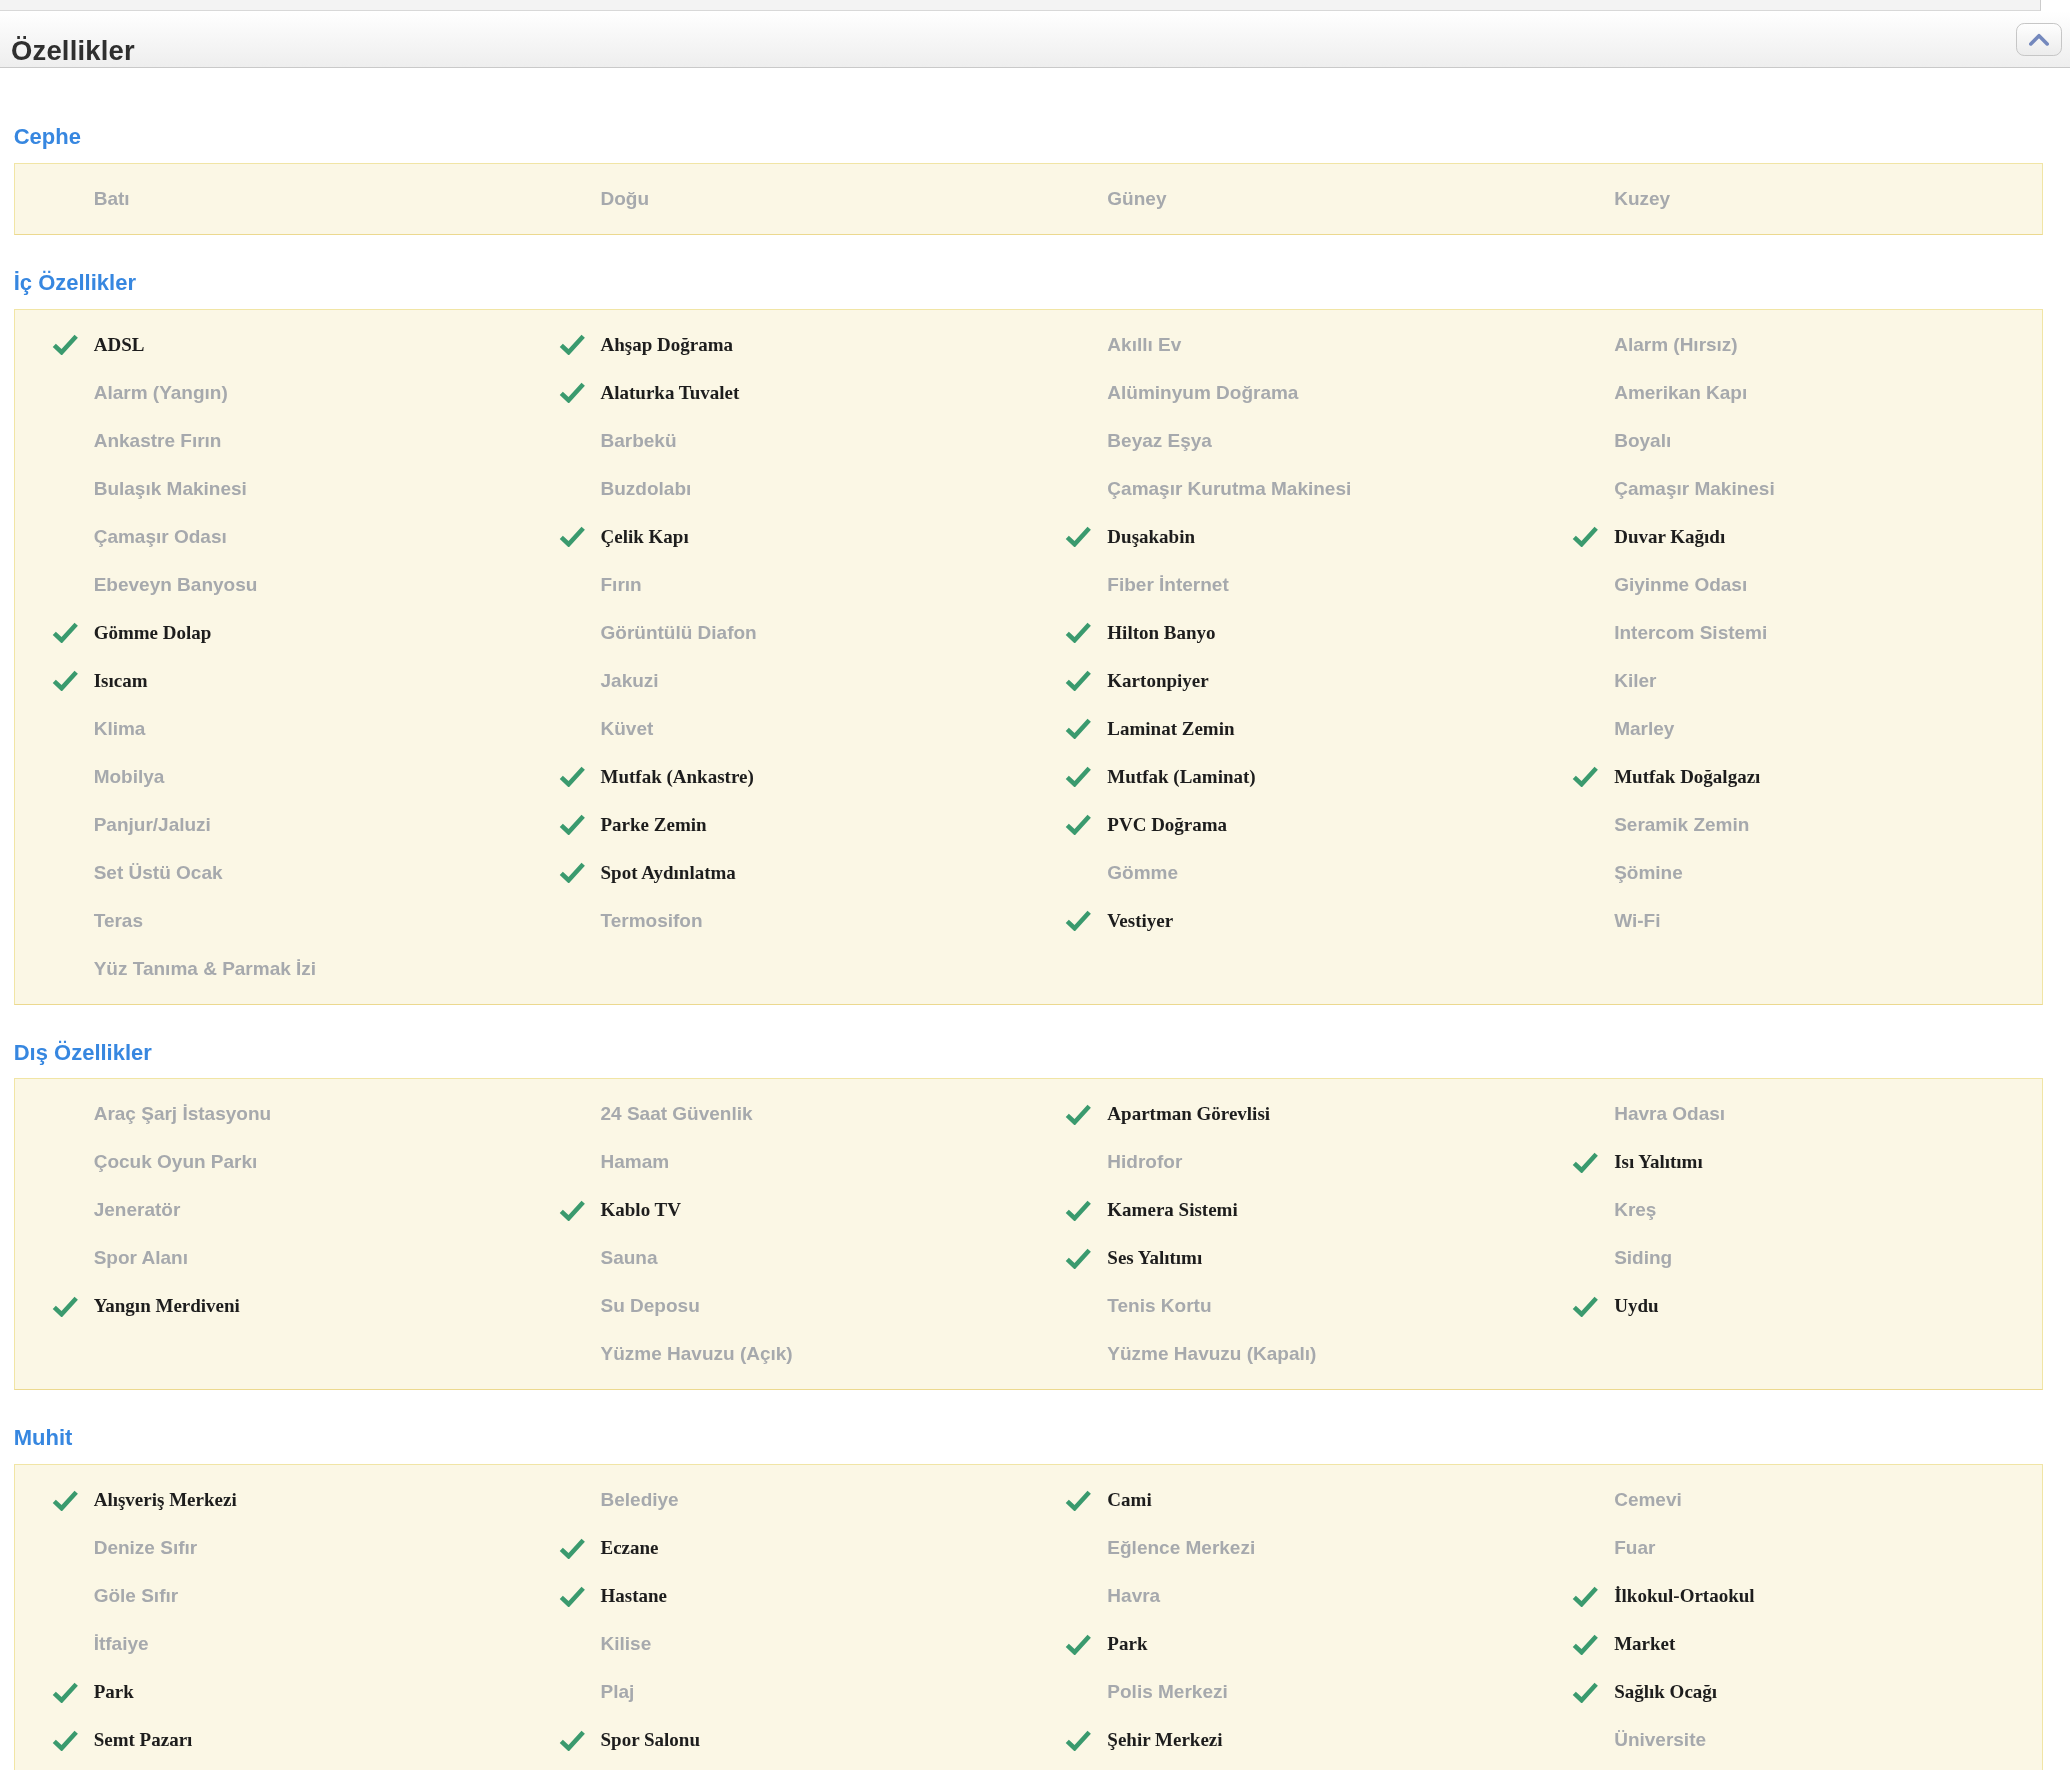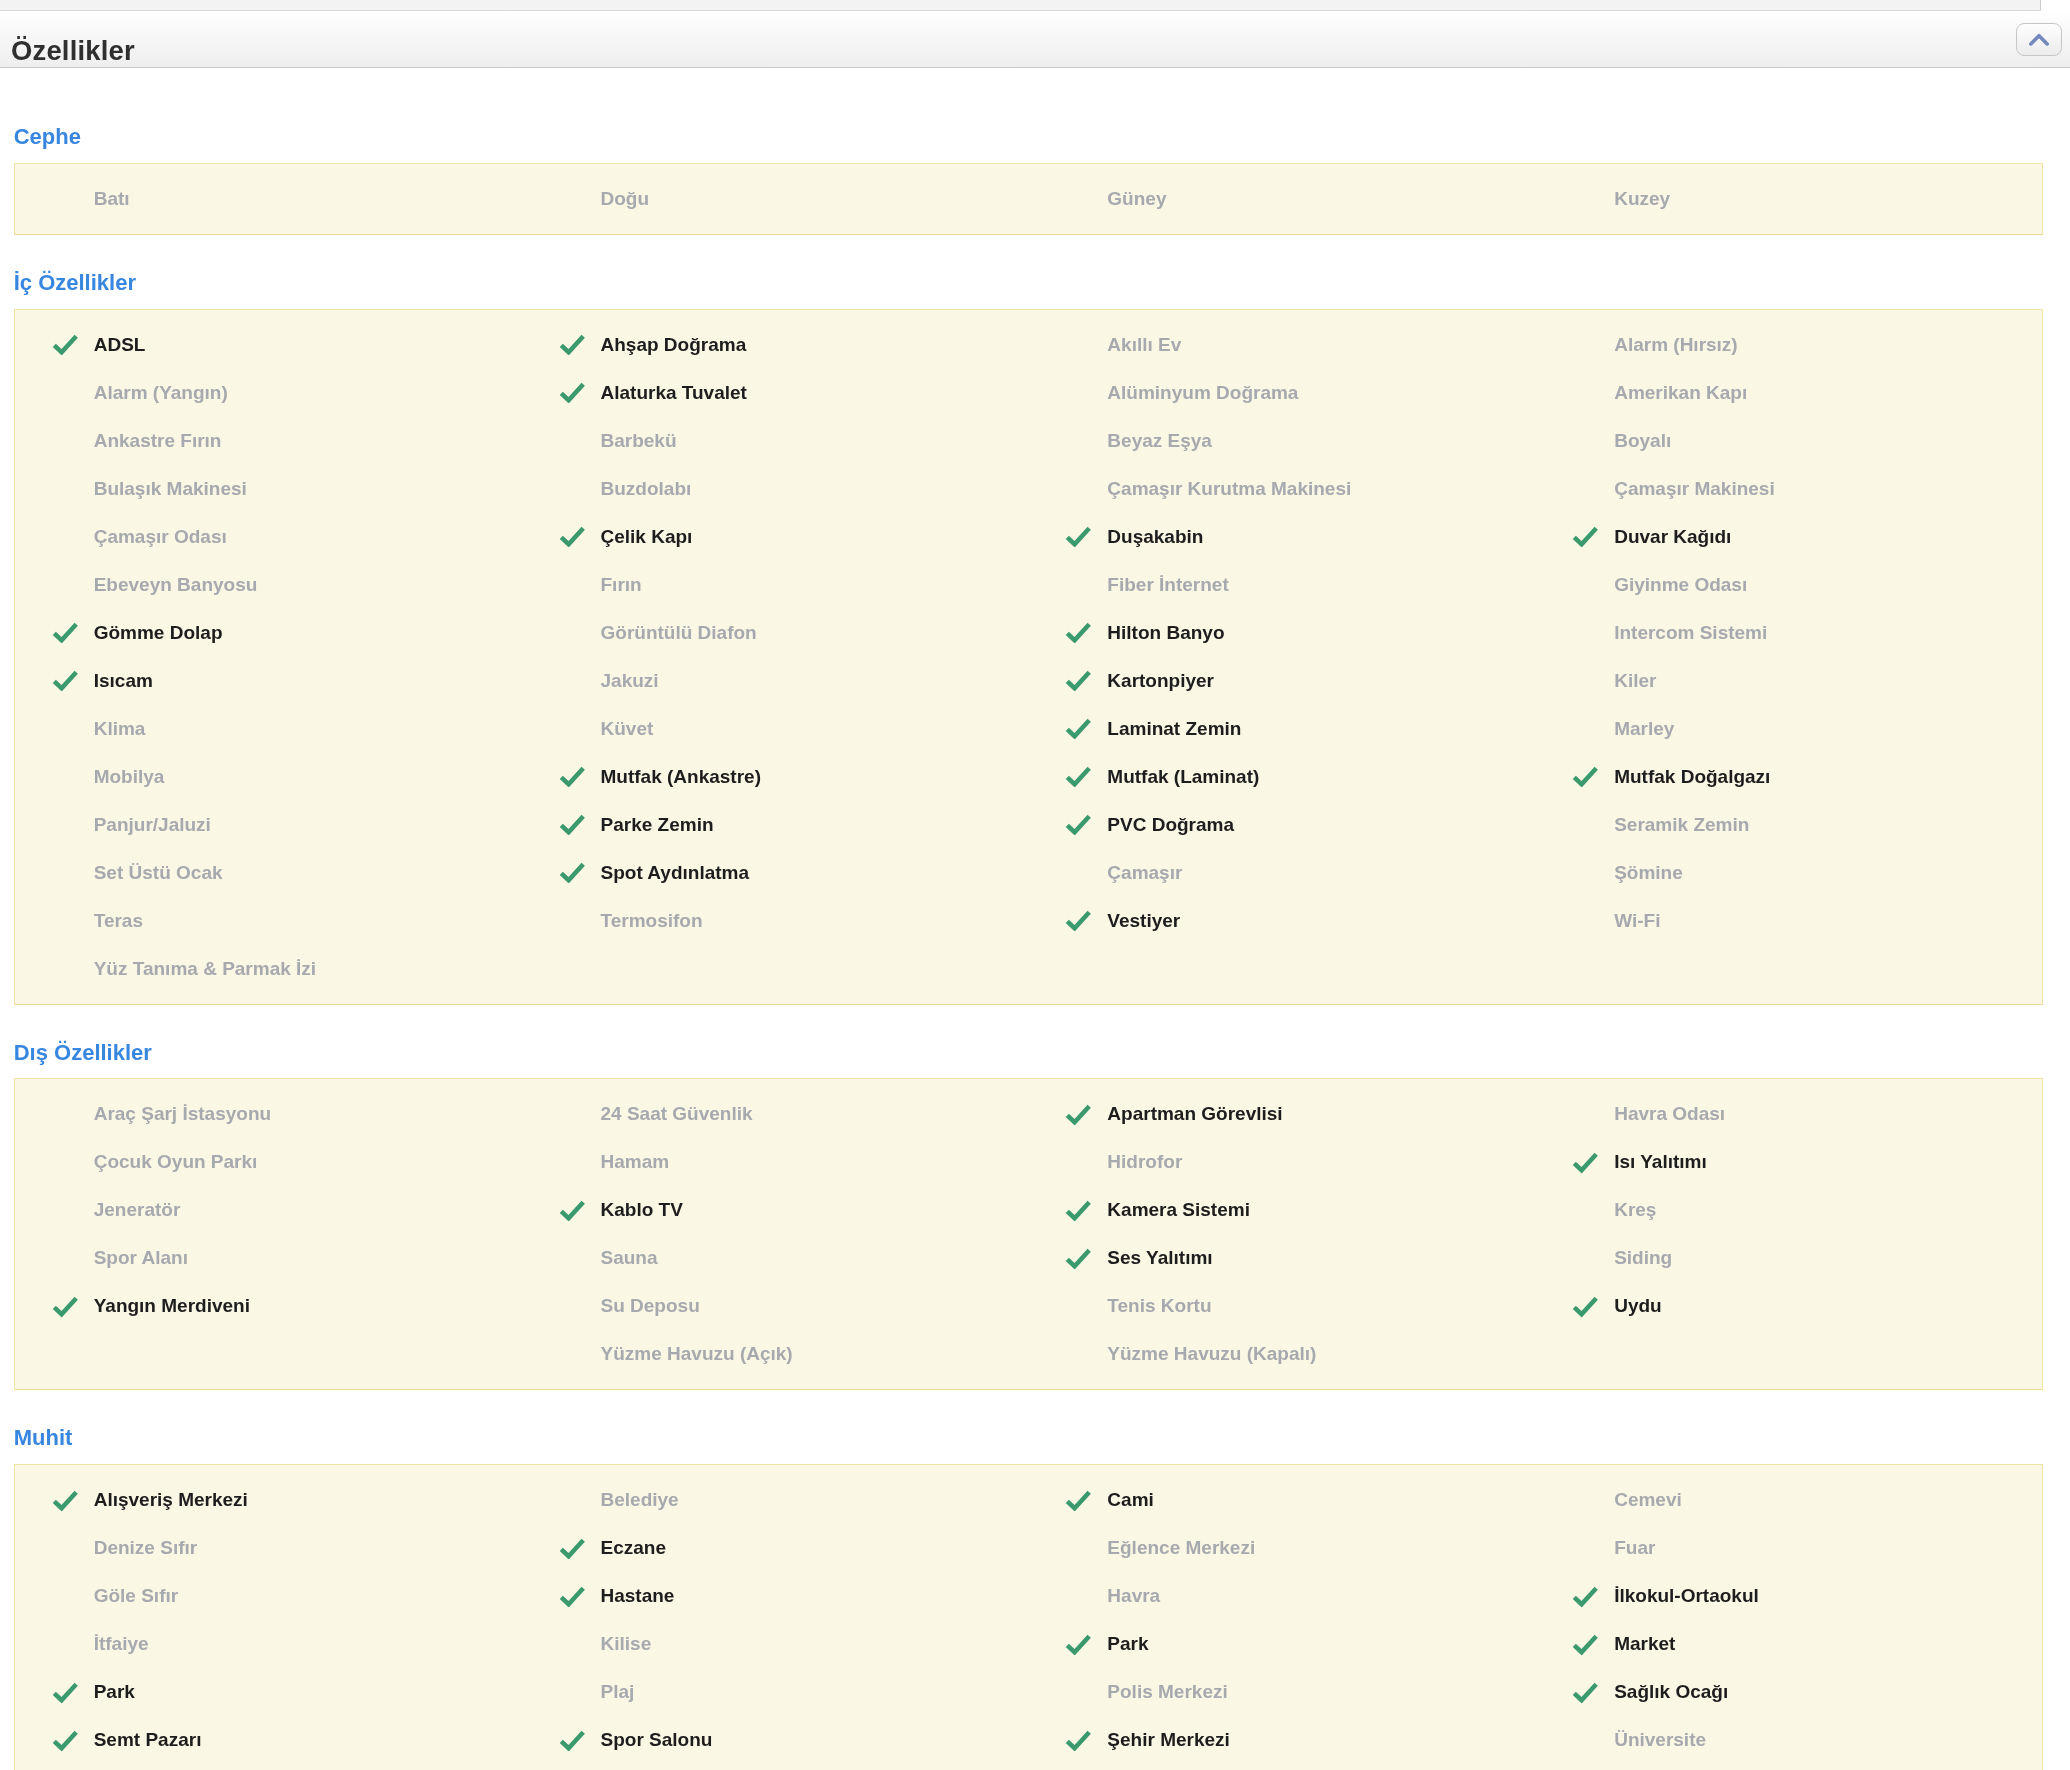--- a/index.html
+++ b/index.html
@@ -59,21 +59,21 @@
     padding-left: 37px;
   }
   .check-slot {
     width: 42px; flex: 0 0 42px;
     display: flex; align-items: center;
   }
   .feature-label {
     font-size: 19px;
     white-space: nowrap;
   }
-  .feature-item.checked .feature-label { color: #1d1d1d; font-weight: 700; }
+  .feature-item.checked .feature-label { color: #1d1d1d; font-weight: 700; font-family: Liberation Serif, serif; }
   .feature-item.unchecked .feature-label { color: #a6a9ad; font-weight: 600; }
 </style>
 </head>
 <body>
 
 <div class="top-strip"></div>
 
 <div class="title-bar">
   <h2>Özellikler</h2>
   <div class="collapse-btn">
@@ -327,21 +327,21 @@
         <div class="feature-item checked">
           <span class="check-slot">
             <svg width="26.5" height="21" viewBox="0 0 29 23">
               <path d="M2.5 12.5 L10.5 20 L26.5 2.5" fill="none" stroke="#3a9a6e" stroke-width="5" stroke-linecap="butt" stroke-linejoin="miter"></path>
             </svg>
           </span>
           <span class="feature-label">PVC Doğrama</span>
         </div>
         <div class="feature-item unchecked">
           <span class="check-slot"></span>
-          <span class="feature-label">Çamaşır</span>
+          <span class="feature-label">Gömme</span>
         </div>
         <div class="feature-item checked">
           <span class="check-slot">
             <svg width="26.5" height="21" viewBox="0 0 29 23">
               <path d="M2.5 12.5 L10.5 20 L26.5 2.5" fill="none" stroke="#3a9a6e" stroke-width="5" stroke-linecap="butt" stroke-linejoin="miter"></path>
             </svg>
           </span>
           <span class="feature-label">Vestiyer</span>
         </div>
       </div>

